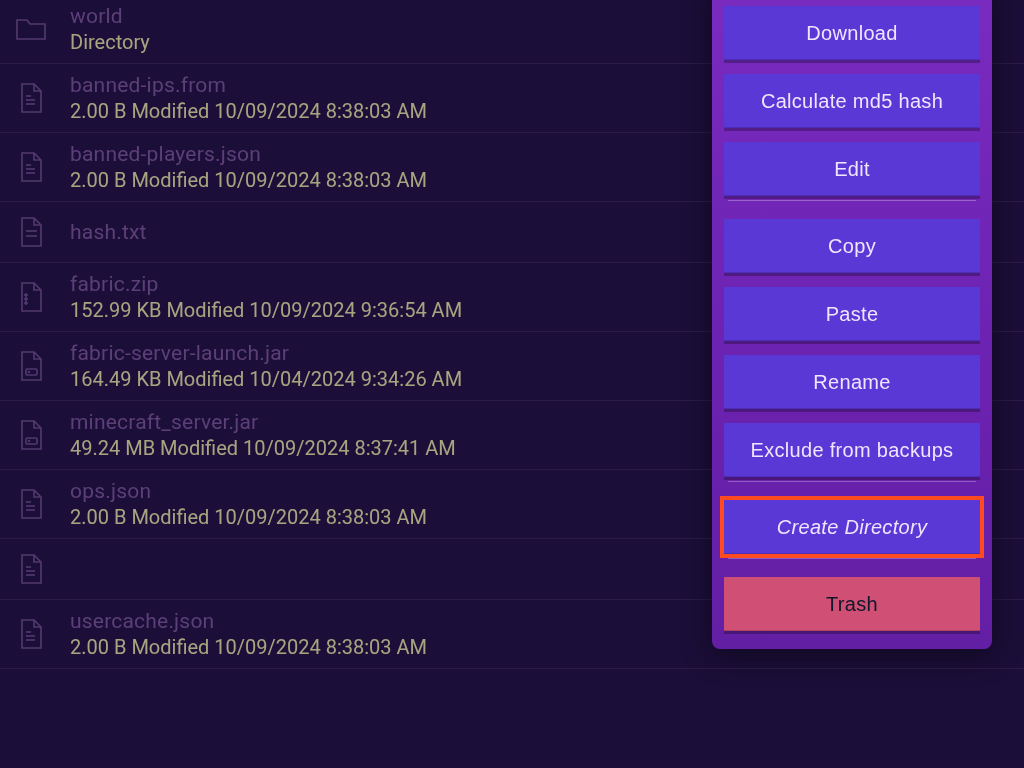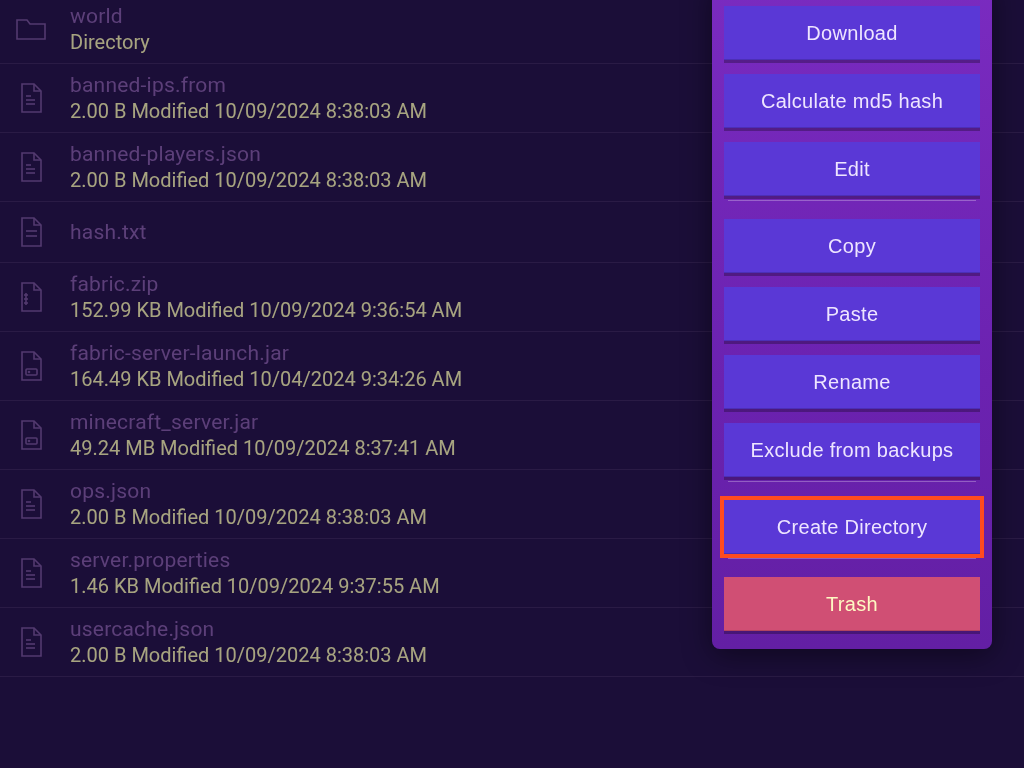--- a/index.html
+++ b/index.html
@@ -95,26 +95,27 @@
     color: #eee5ff;
     font-size: 20px;
     font-weight: 400;
     letter-spacing: 0.3px;
     cursor: pointer;
   }
   .menu-btn:last-child { margin-bottom: 0; }
 
   .menu-btn.trash {
     background: #d04f74;
-    color: #fef9c3;
+    color: #0f172a;
   }
 
   .menu-btn.highlighted {
     outline: 4px solid #ff4b1f;
     outline-offset: 0;
+    font-style: italic;
   }
 </style>
 </head>
 <body>
 
 <div class="file-list">
 
 <div class="file-row">
       <div class="icon">
         <svg viewBox="0 0 36 36">
@@ -231,24 +232,20 @@
     <div class="file-row">
       <div class="icon">
         <svg viewBox="0 0 36 36">
           <path d="M9 4h12l7 7v21H9z"></path>
           <path d="M21 4v7h7"></path>
           <line x1="13" y1="16" x2="18" y2="16"></line>
           <line x1="13" y1="20" x2="22" y2="20"></line>
           <line x1="13" y1="24" x2="22" y2="24"></line>
         </svg>
       </div>
-      <div class="file-text">
-        <div class="file-name">server.properties</div>
-        <div class="file-meta">1.46 KB Modified 10/09/2024 9:37:55 AM</div>
-      </div>
     </div>
     <div class="file-row">
       <div class="icon">
         <svg viewBox="0 0 36 36">
           <path d="M9 4h12l7 7v21H9z"></path>
           <path d="M21 4v7h7"></path>
           <line x1="13" y1="16" x2="18" y2="16"></line>
           <line x1="13" y1="20" x2="22" y2="20"></line>
           <line x1="13" y1="24" x2="22" y2="24"></line>
         </svg>

